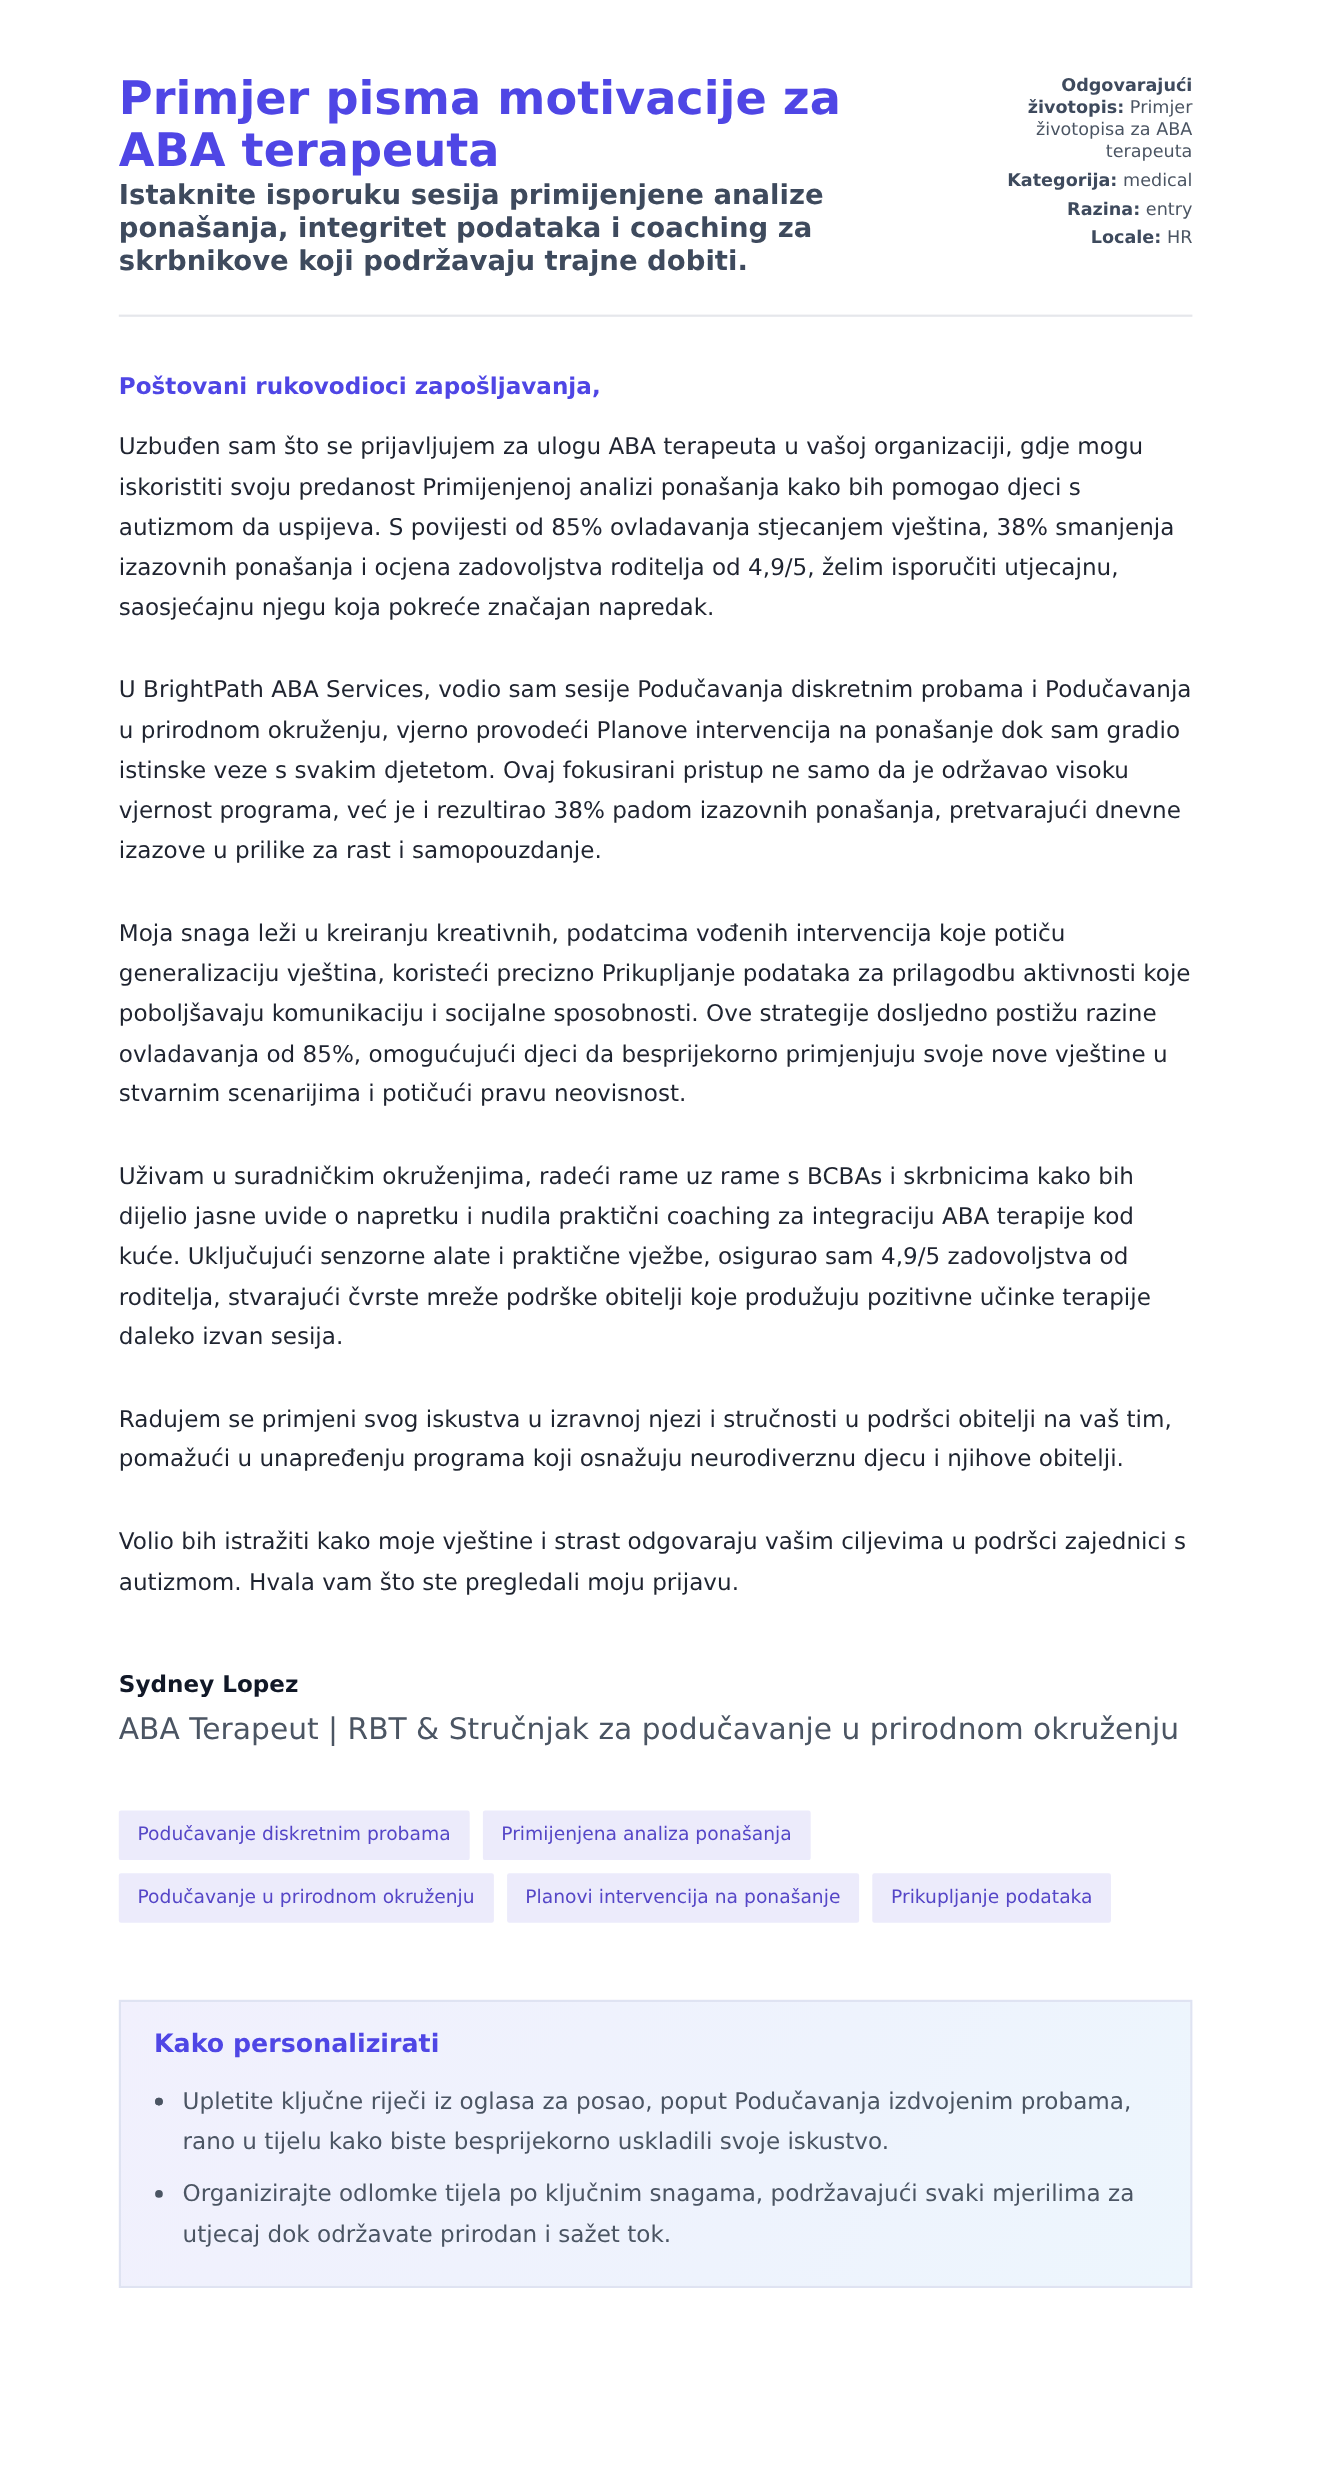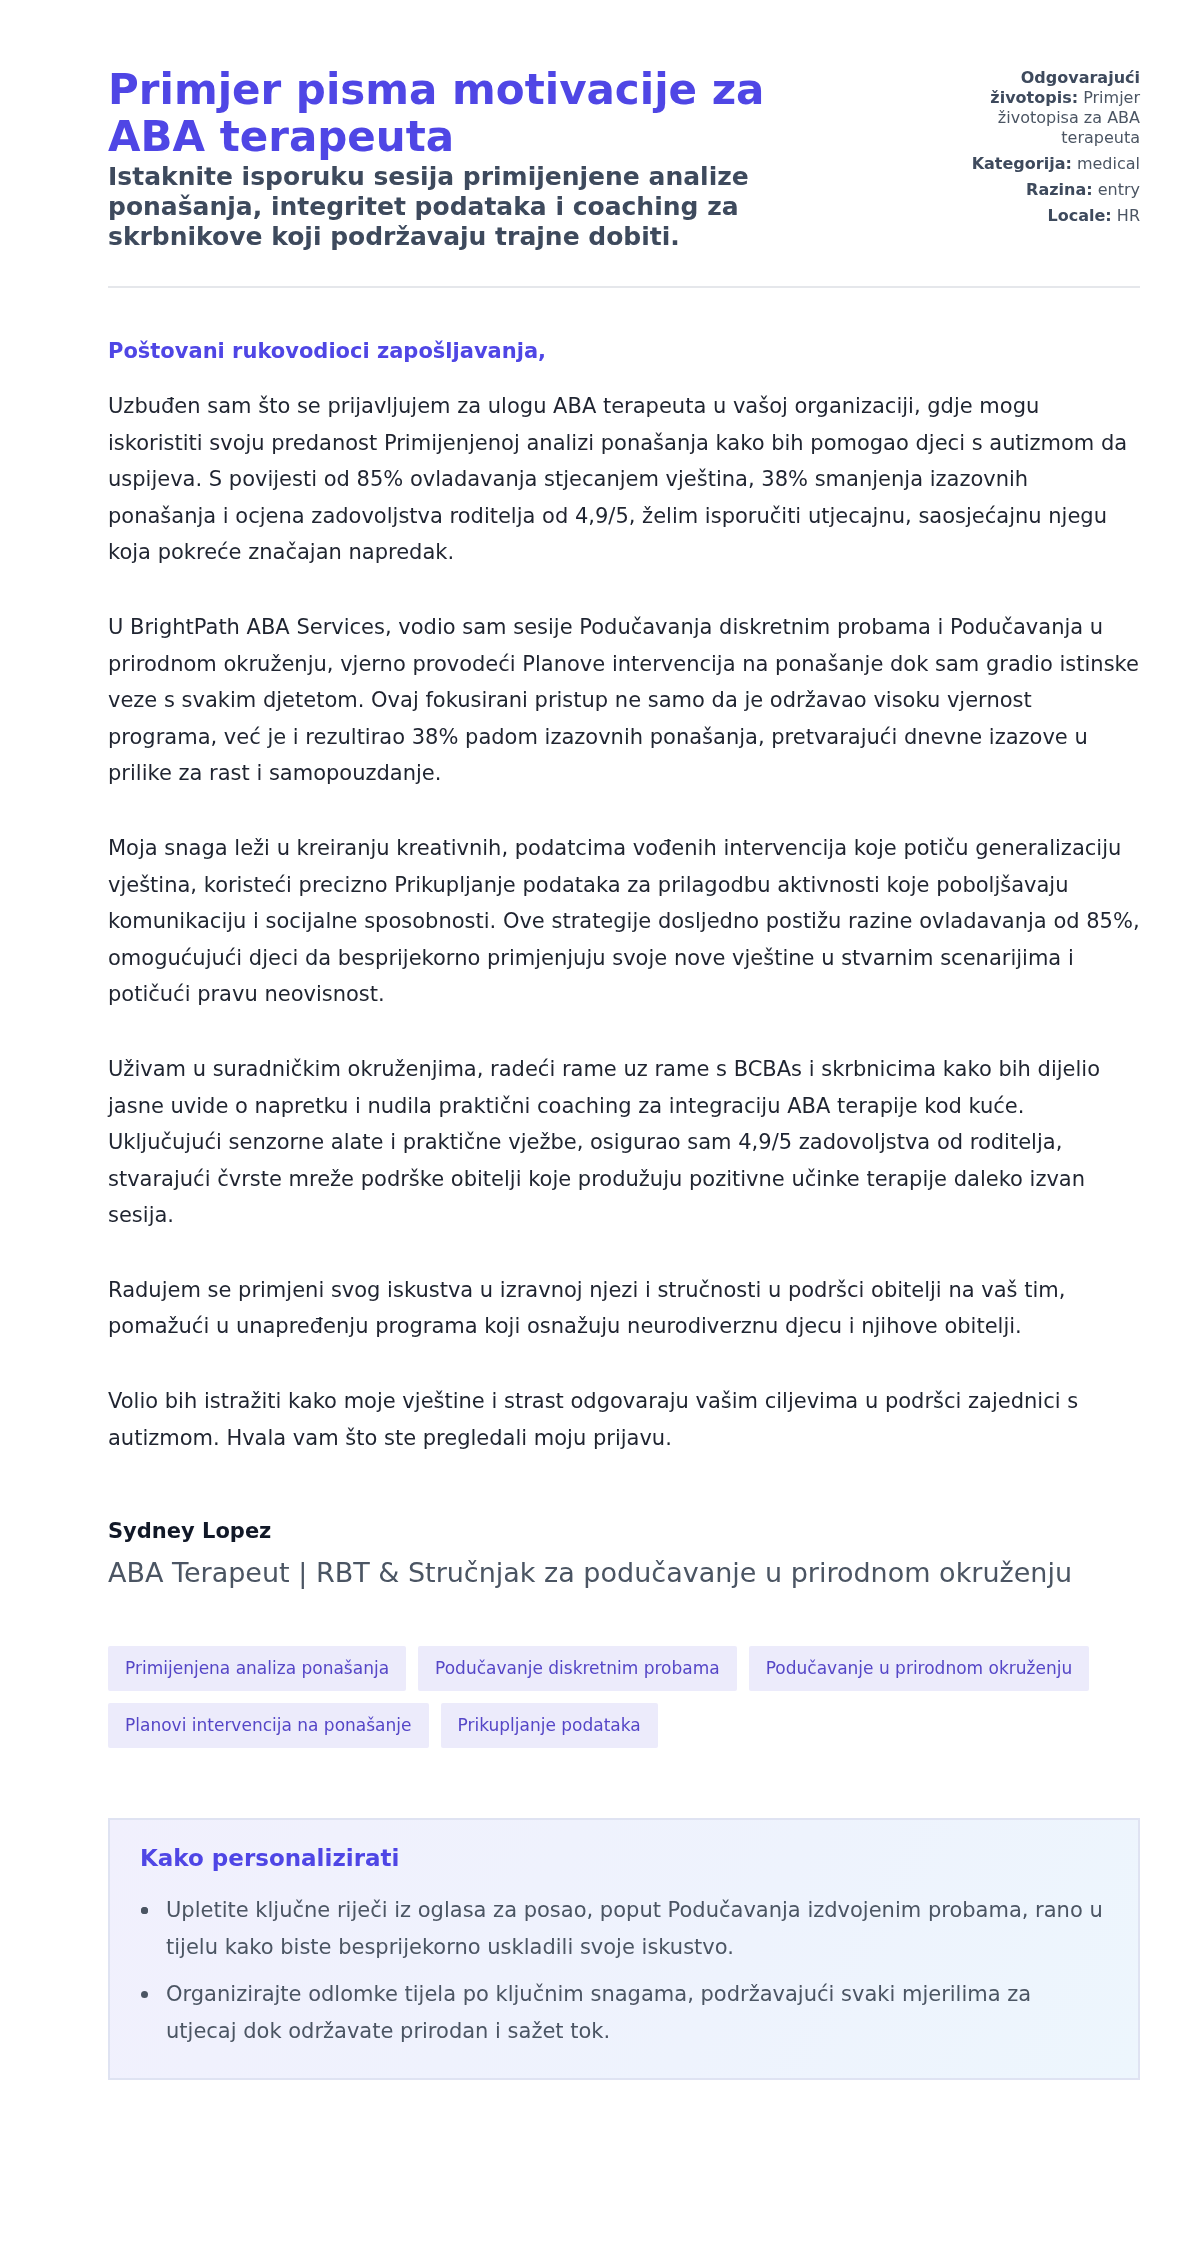--- a/index.html
+++ b/index.html
@@ -5,21 +5,21 @@
   * { box-sizing: border-box; margin: 0; padding: 0; }
   html, body { background: #ffffff; }
   body {
     width: 1200px;
     min-height: 2249px;
     font-family: "DejaVu Sans", sans-serif;
     color: #1f2430;
   }
   .page {
     position: relative;
-    padding: 66px 60px 60px 108px;
+    padding: 66px 116px 60px 108px;
   }
   .header {
     display: flex;
     justify-content: space-between;
     align-items: flex-start;
     padding-bottom: 34px;
     border-bottom: 2px solid #e5e7eb;
   }
   .header-left { width: 760px; }
   .doc-title {
@@ -160,22 +160,22 @@
     <p class="body-para">Radujem se primjeni svog iskustva u izravnoj njezi i stručnosti u podršci obitelji na vaš tim, pomažući u unapređenju programa koji osnažuju neurodiverznu djecu i njihove obitelji.</p>
     <p class="body-para">Volio bih istražiti kako moje vještine i strast odgovaraju vašim ciljevima u podršci zajednici s autizmom. Hvala vam što ste pregledali moju prijavu.</p>
   </section>
 
   <section class="signature">
     <div class="sig-name">Sydney Lopez</div>
     <div class="sig-role">ABA Terapeut | RBT &amp; Stručnjak za podučavanje u prirodnom okruženju</div>
   </section>
 
   <section class="tags">
+    <span class="tag">Podučavanje diskretnim probama</span>
     <span class="tag">Primijenjena analiza ponašanja</span>
-    <span class="tag">Podučavanje diskretnim probama</span>
     <span class="tag">Podučavanje u prirodnom okruženju</span>
     <span class="tag">Planovi intervencija na ponašanje</span>
     <span class="tag">Prikupljanje podataka</span>
   </section>
 
   <section class="tips">
     <h3 class="tips-title">Kako personalizirati</h3>
     <ul class="tips-list">
       <li>
         <span class="bullet"></span>

